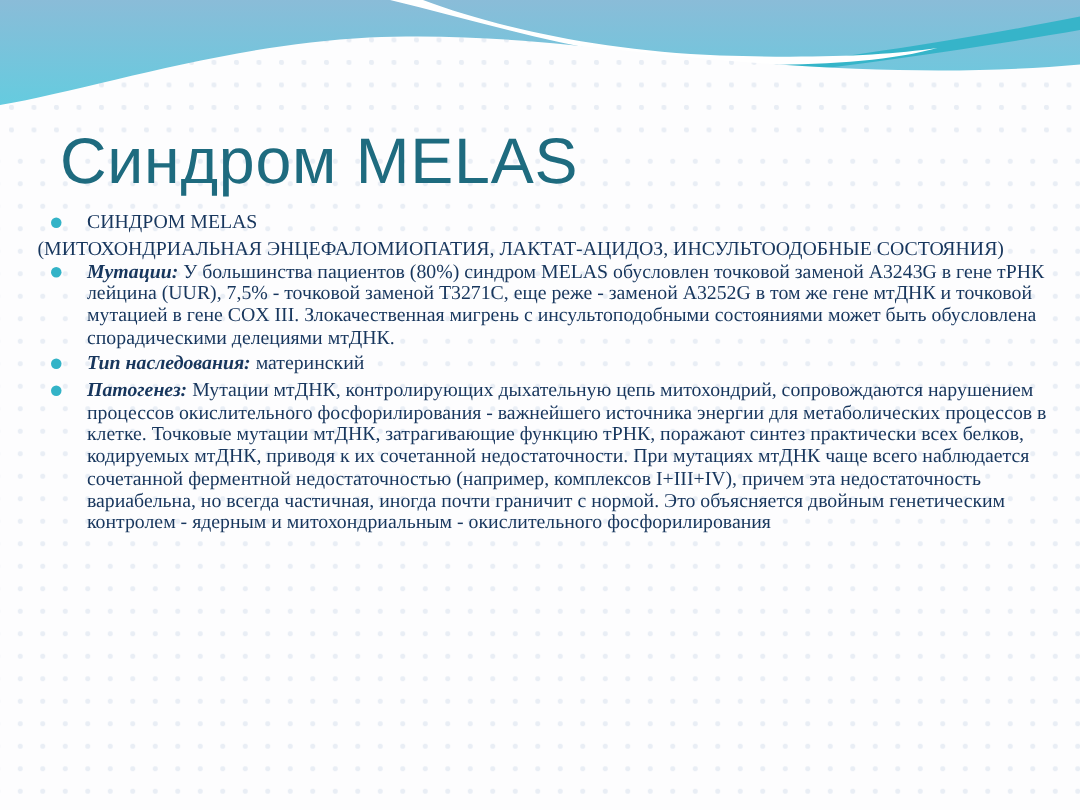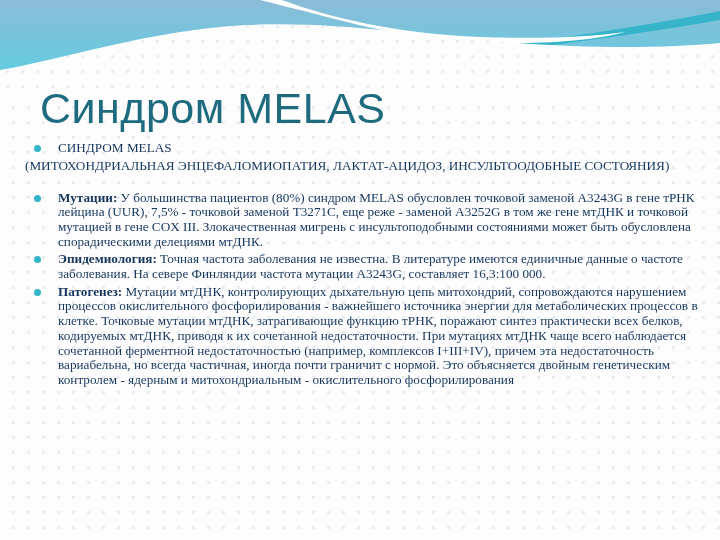--- a/index.html
+++ b/index.html
@@ -30,34 +30,34 @@
     color:#1e6b7f;
     letter-spacing:0.5px;
   }
   .content{
     margin:0 20px 0 25px;
     color:#17365d;
     font-size:13.2px;
     line-height:14.7px;
   }
   .para{margin:0 0 2px 0;}
-  .para.tight{margin-bottom:17px;}
+  .para.tight{margin-bottom:0;}
   .para.bulleted{
     position:relative;
     padding-left:33px;
     margin-bottom:3px;
   }
   .bullet-dot{
     position:absolute;
     left:9px;top:4px;
     width:7px;height:7px;
     border-radius:50%;
     background:#33b3c7;
   }
-  .b{font-weight:bold;}
+  .b{font-weight:bold;font-style:italic;}
 </style>
 </head>
 <body>
 
 <svg class="header" viewBox="0 0 720 100" preserveAspectRatio="none" aria-hidden="true">
   <defs>
     <linearGradient id="sky" x1="0" y1="0" x2="0" y2="1">
       <stop offset="0" stop-color="#8abcd8"></stop>
       <stop offset="1" stop-color="#55d2e2"></stop>
     </linearGradient>
@@ -83,23 +83,23 @@
 
     <div class="para tight">
       <span>(МИТОХОНДРИАЛЬНАЯ ЭНЦЕФАЛОМИОПАТИЯ, ЛАКТАТ-АЦИДОЗ, ИНСУЛЬТООДОБНЫЕ СОСТОЯНИЯ)</span>
     </div>
 
 
     <div class="para bulleted">
       <span class="bullet-dot"></span><span class="b">Мутации:</span><span> У большинства пациентов (80%) синдром MELAS обусловлен точковой заменой A3243G в гене тРНК лейцина (UUR), 7,5% - точковой заменой T3271C, еще реже - заменой A3252G в том же гене мтДНК и точковой мутацией в гене COX III. Злокачественная мигрень с инсультоподобными состояниями может быть обусловлена спорадическими делециями мтДНК.</span>
     </div>
 
+    <div class="para bulleted">
+      <span class="bullet-dot"></span><span class="b">Тип наследования:</span><span> материнский</span>
+    </div>
 
-    <div class="para bulleted">
-      <span class="bullet-dot"></span><span class="b">Эпидемиология:</span><span> Точная частота заболевания не известна. В литературе имеются единичные данные о частоте заболевания. На севере Финляндии частота мутации A3243G, составляет 16,3:100 000.</span>
-    </div>
 
     <div class="para bulleted">
       <span class="bullet-dot"></span><span class="b">Патогенез:</span><span> Мутации мтДНК, контролирующих дыхательную цепь митохондрий, сопровождаются нарушением процессов окислительного фосфорилирования - важнейшего источника энергии для метаболических процессов в клетке. Точковые мутации мтДНК, затрагивающие функцию тРНК, поражают синтез практически всех белков, кодируемых мтДНК, приводя к их сочетанной недостаточности. При мутациях мтДНК чаще всего наблюдается сочетанной ферментной недостаточностью (например, комплексов I+III+IV), причем эта недостаточность вариабельна, но всегда частичная, иногда почти граничит с нормой. Это объясняется двойным генетическим контролем - ядерным и митохондриальным - окислительного фосфорилирования</span>
     </div>
 
   </div>
 </div>
 
 </body></html>

